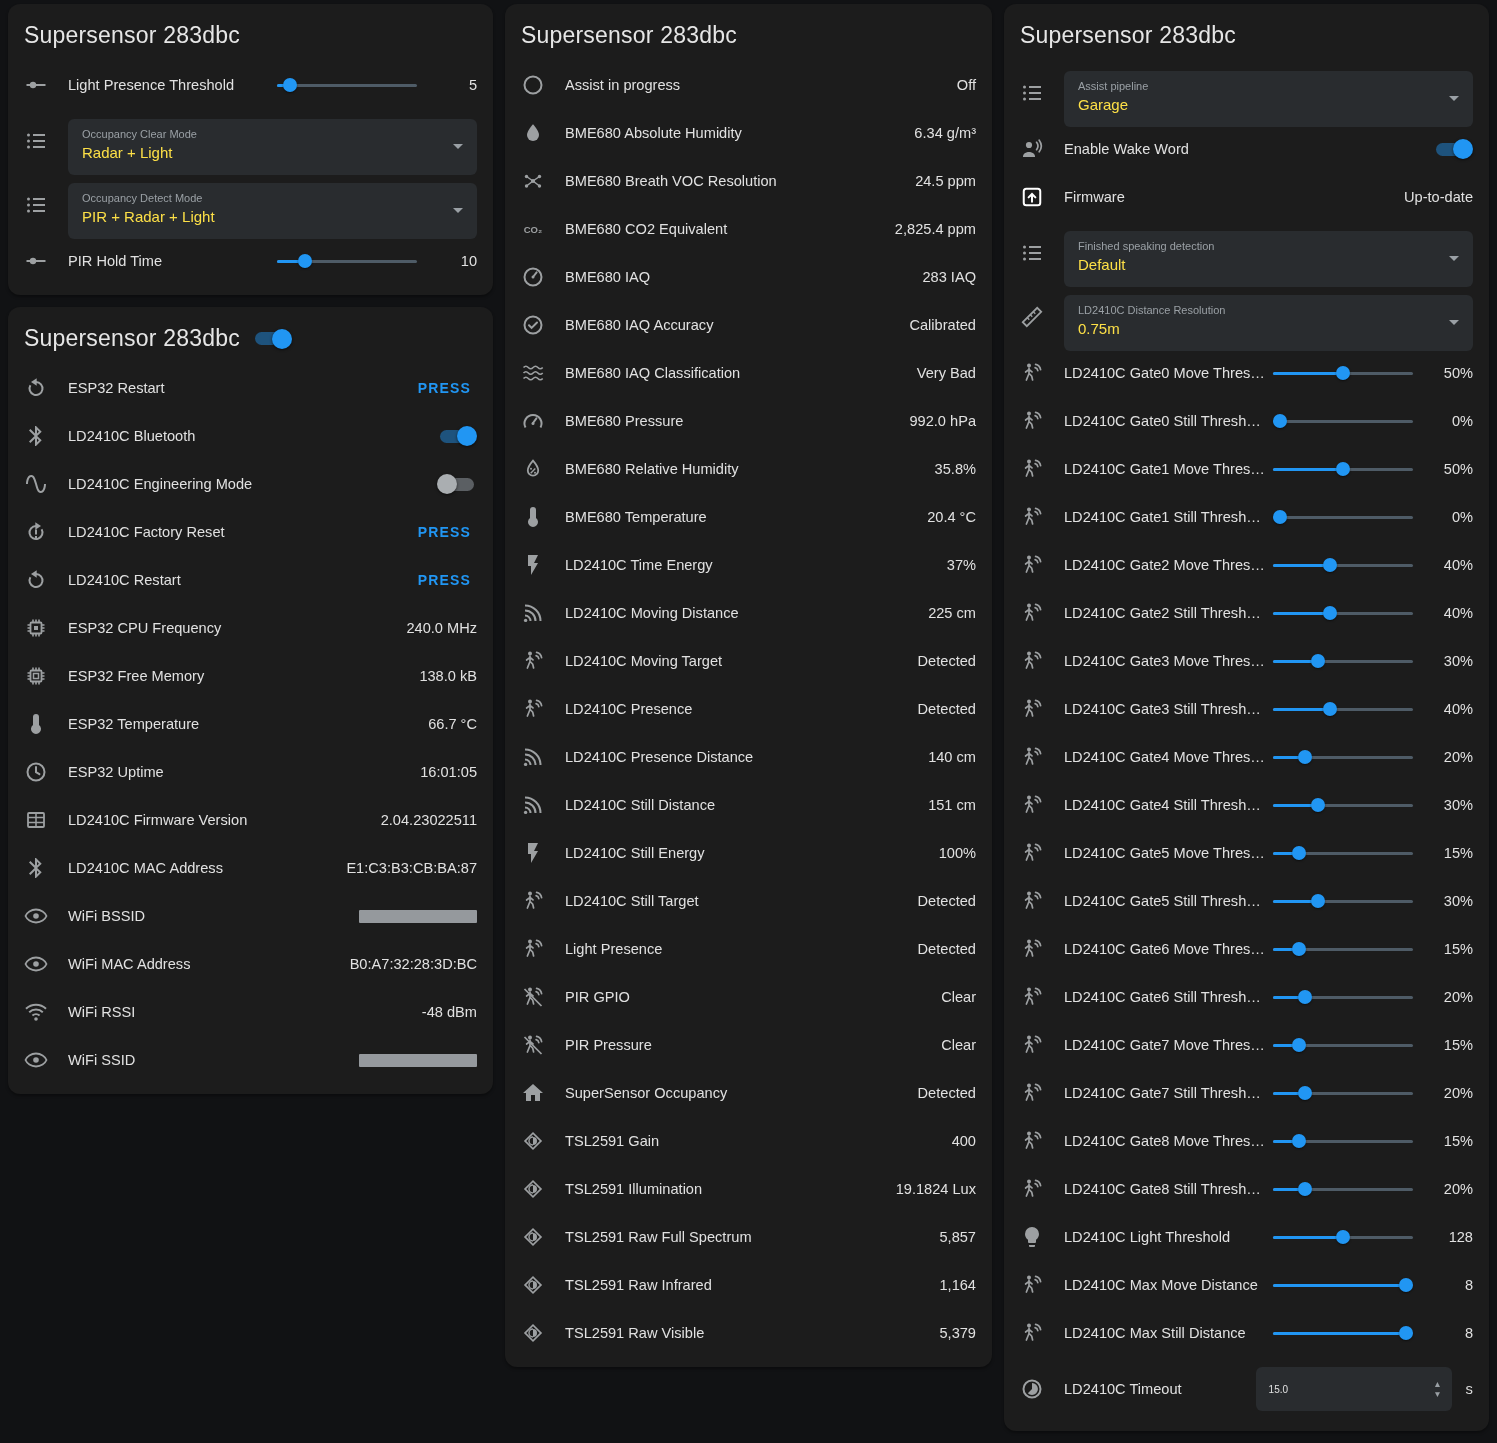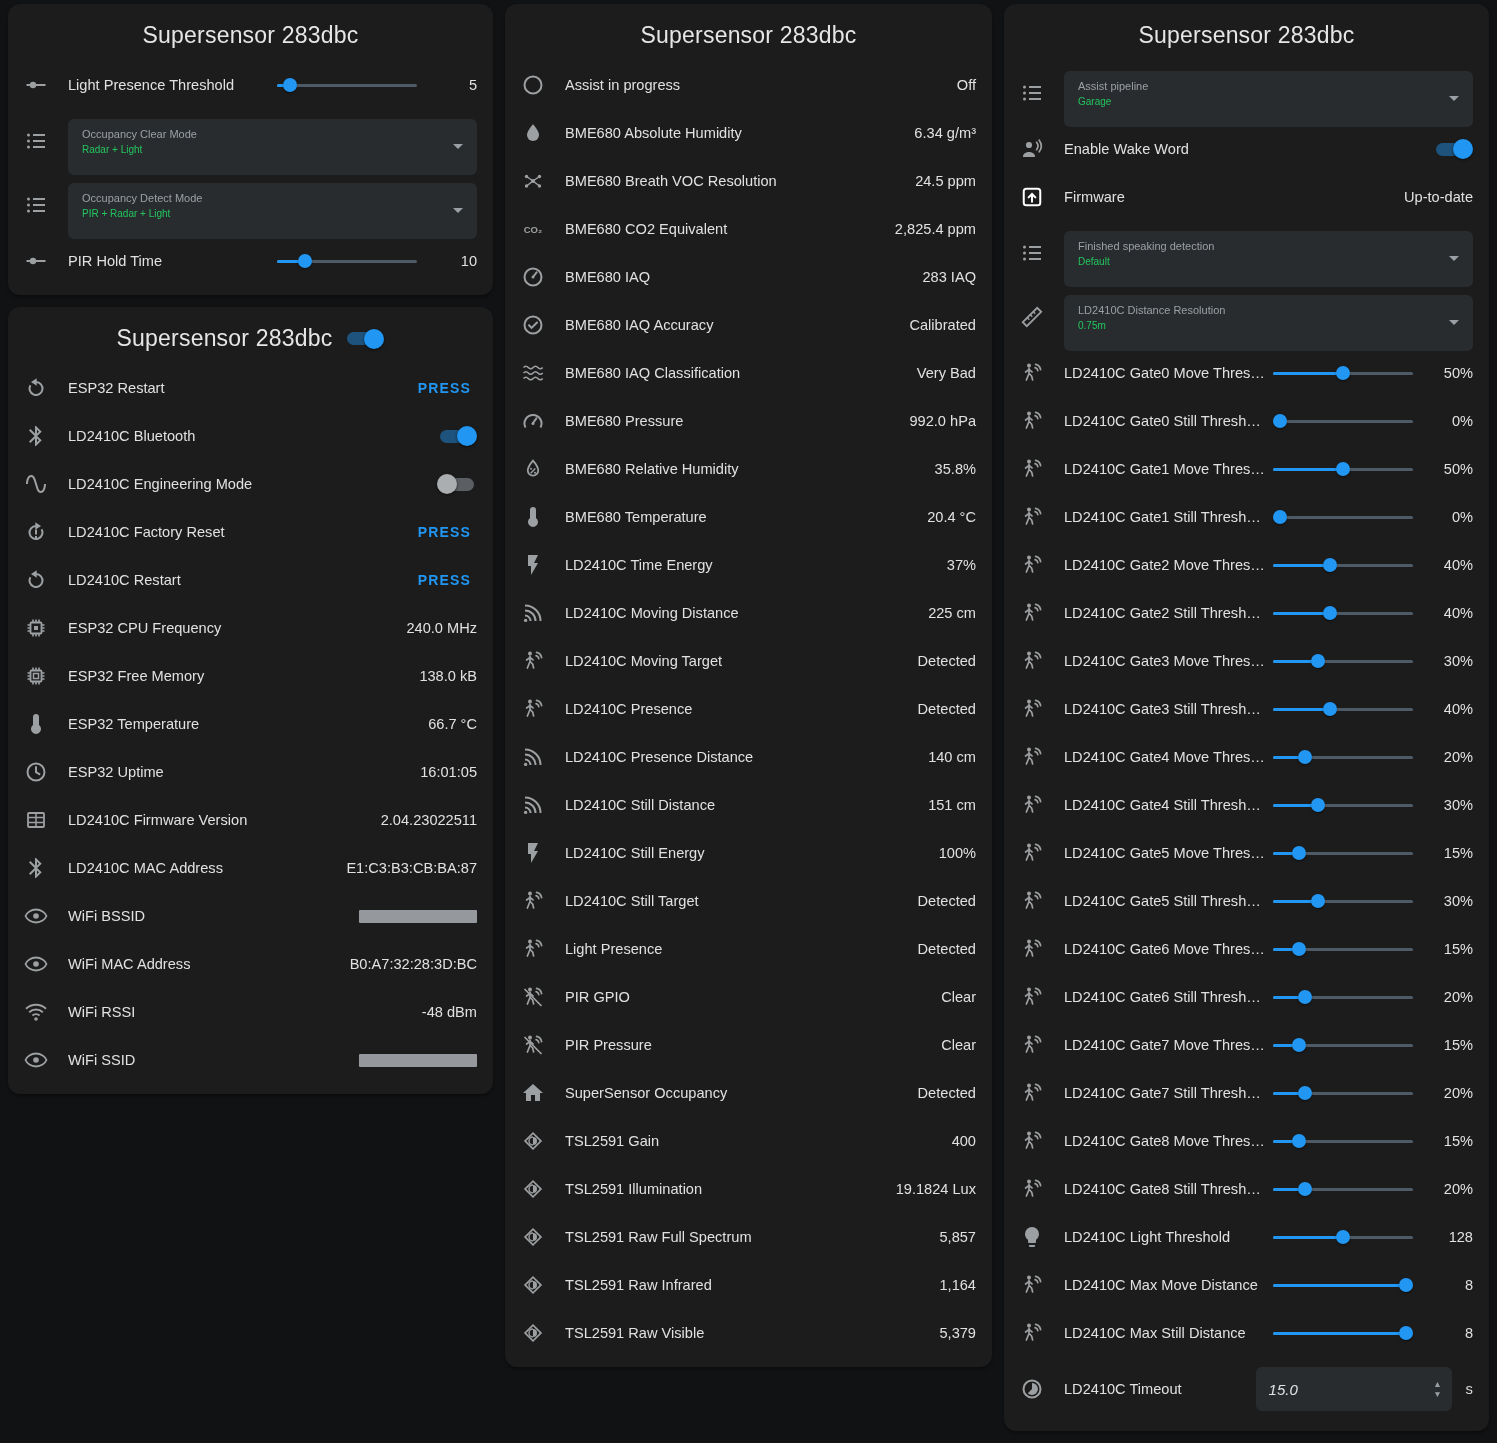--- a/index.html
+++ b/index.html
@@ -6,32 +6,32 @@
   * { box-sizing:border-box; }
   html,body { margin:0; padding:0; }
   body {
     width:1497px; height:1443px; overflow:hidden;
     background:#111214; color:#e1e1e1;
     font-family:"Liberation Sans","DejaVu Sans",sans-serif;
   }
   #app { display:grid; grid-template-columns:485px 487px 485px; gap:12px; padding:4px 8px; align-items:start; }
   .column { display:flex; flex-direction:column; gap:12px; min-width:0; }
   .card { background:#1c1c1c; border-radius:12px; padding-bottom:10px; box-shadow:0 2px 3px rgba(0,0,0,.35); }
-  .card-header { display:flex; align-items:center; justify-content:center; padding:18px 16px 12px; }
+  .card-header { display:flex; align-items:center; justify-content:flex-start; padding:18px 16px 12px; }
   .card-title { margin:0; font-size:23px; font-weight:400; letter-spacing:.2px; color:#e6e6e6; }
   .row { display:flex; align-items:center; height:48px; padding:0 16px; }
   .icon { width:24px; height:24px; flex:none; margin-right:20px; color:var(--icon); }
   .icon svg { width:24px; height:24px; display:block; }
   .label { flex:1; min-width:0; font-size:14.6px; color:#e1e1e1; white-space:nowrap; overflow:hidden; text-overflow:ellipsis; }
   .value { flex:none; margin-left:12px; font-size:14.6px; white-space:nowrap; text-align:right; color:#e1e1e1; }
   
   .row-select { height:64px; }
   .select-box { flex:1; min-width:0; height:56px; background:#292c2f; border-radius:6px; position:relative; padding:9px 40px 0 14px; cursor:pointer;margin-top:12px; }
   .select-label { font-size:11px; color:#9aa0a5; white-space:nowrap; }
-  .select-value { font-size:10px; margin-top:4px; color:#22c55e; white-space:nowrap; }
+  .select-value { font-size:15px; margin-top:4px; color:#fde047; white-space:nowrap; }
   .select-arrow { position:absolute; right:14px; top:25px; width:0; height:0;
     border-left:5px solid transparent; border-right:5px solid transparent; border-top:5.5px solid #9aa0a5; }
   
   .slider { flex:none; width:140px; height:16px; position:relative; margin-left:8px; cursor:pointer; }
   .slider .track { position:absolute; left:0; right:0; top:6.5px; height:3px; border-radius:2px; background:#4e5b66; }
   .slider .fill { position:absolute; left:0; top:6.5px; height:3px; border-radius:2px; background:var(--accent); }
   .slider .thumb { position:absolute; top:1px; width:14px; height:14px; border-radius:50%; background:var(--accent); box-shadow:0 1px 2px rgba(0,0,0,.5); }
   .row-slider .value { width:48px; }
   
   .toggle { flex:none; width:40px; height:20px; position:relative; margin-left:12px; cursor:pointer; }
@@ -39,21 +39,21 @@
   .toggle.on .track { background:rgba(33,150,243,.45); }
   .toggle .thumb { position:absolute; top:0; left:0; width:20px; height:20px; border-radius:50%; background:#aaaeb1; box-shadow:0 1px 3px rgba(0,0,0,.6); }
   .toggle.on .thumb { left:20px; background:var(--accent); }
   
   .press { background:none; border:none; color:var(--accent); font-family:inherit; font-size:14px; font-weight:700; letter-spacing:1.15px; padding:0 6px; cursor:pointer; }
   
   .redacted { flex:none; width:118px; height:13px; margin-left:12px; background:#95999d; border-radius:1px; }
   
   .row-number { height:64px; }
   .num-box { flex:none; width:196px; height:44px; background:#292c2f; border-radius:6px; display:flex; align-items:center; padding:0 10px 0 13px; cursor:text; }
-  .num-value { flex:1; font-size:15px;font-style:italic; }
+  .num-value { flex:1; font-size:10px; }
   .steppers { display:flex; flex-direction:column; gap:1px; color:#9aa0a5; font-size:8.5px; line-height:1; cursor:pointer; user-select:none; text-align:center; }
   .unit { flex:none; margin-left:14px; font-size:14.8px; color:#d9d9d9; }
 </style>
 </head>
 <body>
 
 <div id="app">
     <div class="column">
       <section class="card">
         <div class="card-header">

